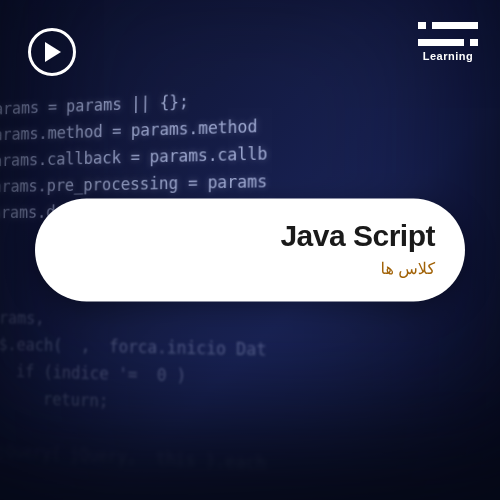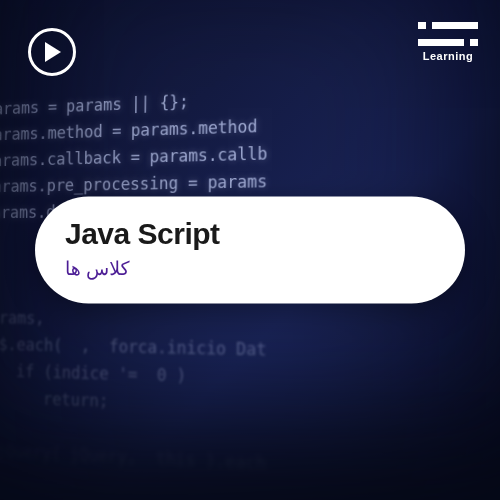--- a/index.html
+++ b/index.html
@@ -98,33 +98,33 @@
 
     .pill {
       position: absolute;
       left: 50%;
       top: 50%;
       transform: translate(-50%, -50%);
       background: #ffffff;
       border-radius: 60px;
       width: 430px;
       padding: 20px 30px 24px;
-      text-align: left;
+      text-align: right;
       box-shadow: 0 8px 30px rgba(0,0,0,0.35);
     }
     .pill .title {
       font-size: 30px;
       font-weight: 800;
       color: #1a1a1a;
       letter-spacing: -0.5px;
     }
     .pill .subtitle {
-      font-size: 19px;
+      font-size: 16px;
       font-weight: 500;
-      color: #4c1d95;
+      color: #a16207;
       margin-top: 6px;
       direction: rtl;
     }
 
     .vignette {
       position: absolute;
       inset: 0;
       pointer-events: none;
       box-shadow: inset 0 -120px 120px -40px rgba(5,8,22,0.95),
                   inset 120px 0 140px -60px rgba(5,8,22,0.55),

